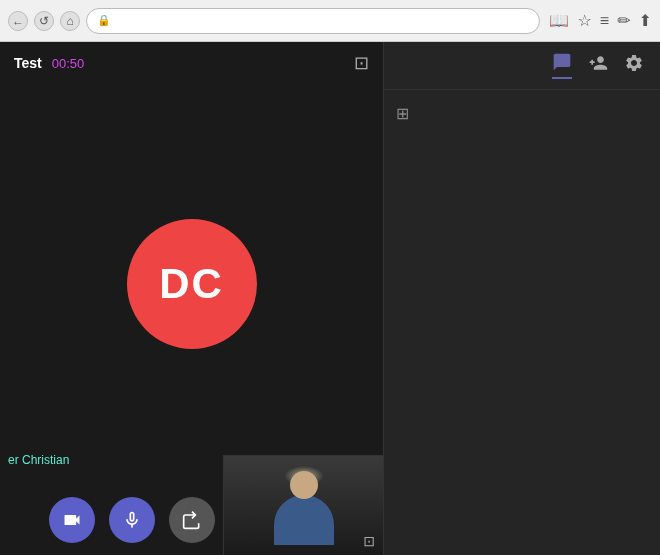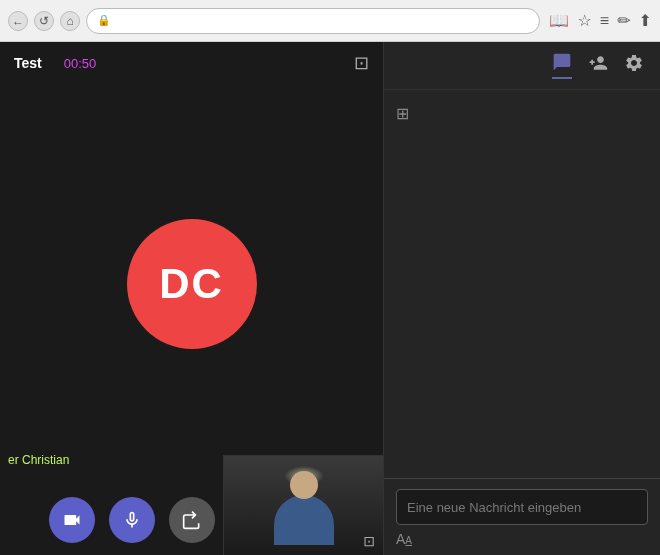--- a/index.html
+++ b/index.html
@@ -89,21 +89,21 @@
     .call-header {
       display: flex;
       align-items: center;
       justify-content: space-between;
       padding: 10px 14px;
       color: white;
     }
     .call-title-area {
       display: flex;
       align-items: center;
-      gap: 22px;
+      gap: 10px;
     }
     .call-title {
       font-size: 14px;
       font-weight: 600;
       color: white;
     }
     .call-timer {
       font-size: 13px;
       color: #d946ef;
     }
@@ -158,21 +158,21 @@
     }
     .ctrl-btn.blue { background: #5b5fc7; color: white; }
     .ctrl-btn.gray { background: #555; color: white; }
     .ctrl-btn.red  { background: #c4314b; color: white; }
 
     
     .participant-label {
       position: absolute;
       bottom: 88px;
       left: 8px;
-      color: #bef264;
+      color: #5eead4;
       font-size: 12px;
       font-weight: 400;
     }
 
     
     .self-view {
       position: absolute;
       bottom: 0;
       right: 0;
       width: 160px;
@@ -418,24 +418,16 @@
           </svg>
       </span>
     </div>
 
     <div class="chat-content">
       <div class="chat-notification">
         <span class="chat-notification-icon">⊞</span>
       </div>
     </div>
 
-    <div class="chat-input-area">
-      <div class="chat-input-box">
-        <span class="chat-input-placeholder">Eine neue Nachricht eingeben</span>
-      </div>
-      <div class="chat-input-toolbar">
-        <span class="chat-tool-btn" style="font-size:14px;">A<span style="text-decoration:underline;font-size:10px;">A</span></span>
-      </div>
-    </div>
 
   </div>
 
 </div>
 
 </body></html>

